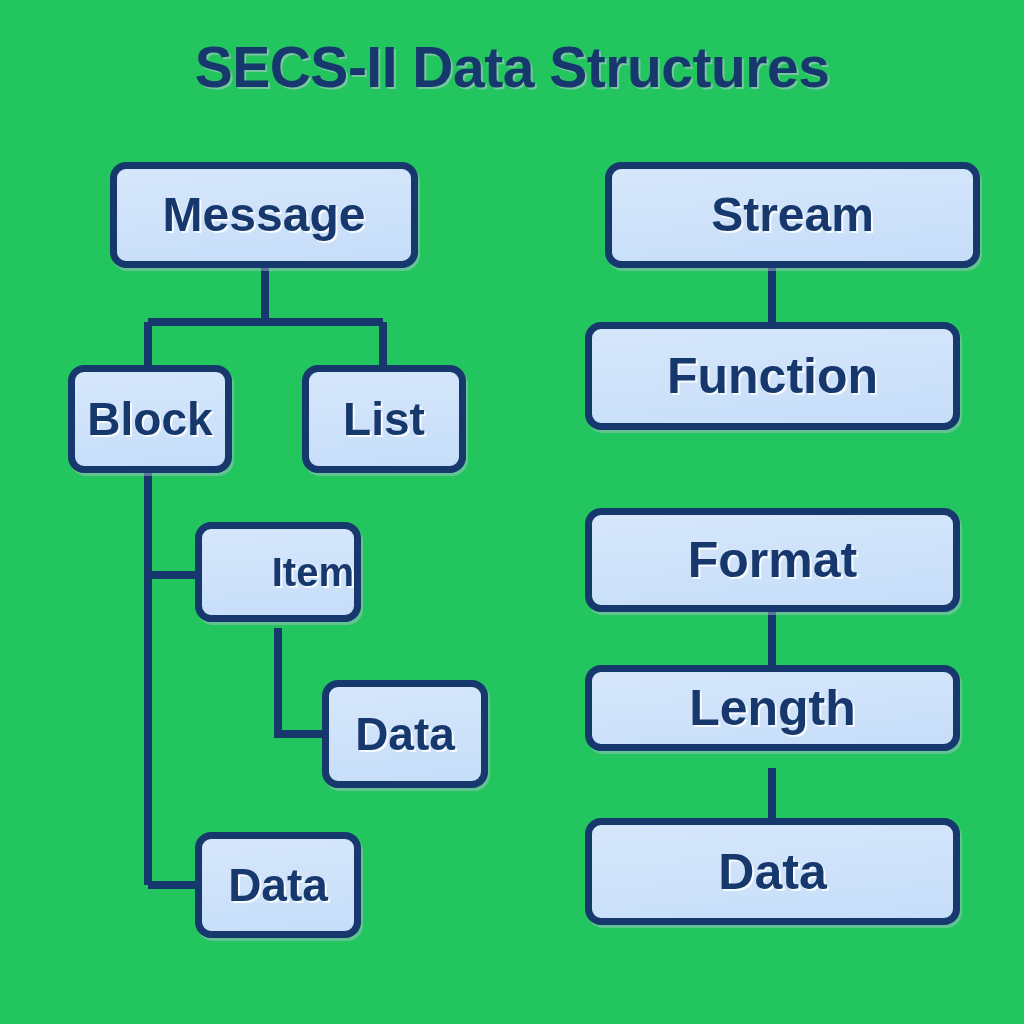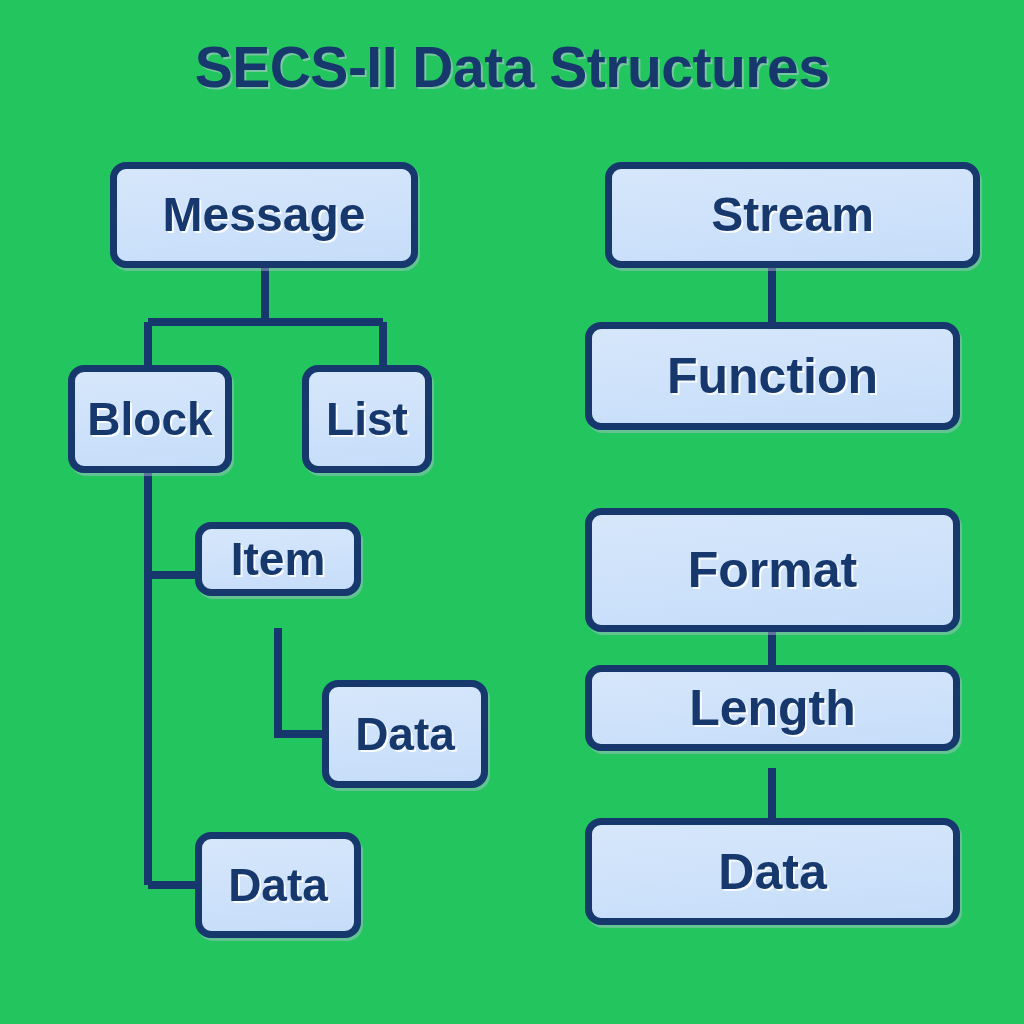--- a/index.html
+++ b/index.html
@@ -88,45 +88,45 @@
   </svg>
 
   <div class="node" style="left:68px; top:365px; width:164px; height:108px; font-size:46px;">
     <span class="lbl">Block</span>
   </div>
 
   <div class="node" style="left:110px; top:162px; width:308px; height:106px; font-size:48px;">
     <span class="lbl">Message</span>
   </div>
 
-  <div class="node" style="left:302px; top:365px; width:130px; height:108px; font-size:46px;">
+  <div class="node" style="left:302px; top:365px; width:164px; height:108px; font-size:46px;">
     <span class="lbl">List</span>
   </div>
 
-  <div class="node" style="left:195px; top:522px; width:166px; height:74px; font-size:46px;">
+  <div class="node" style="left:195px; top:522px; width:166px; height:100px; font-size:40px;justify-content:flex-end;">
     <span class="lbl">Item</span>
   </div>
 
   <div class="node" style="left:322px; top:680px; width:166px; height:108px; font-size:46px;">
     <span class="lbl">Data</span>
   </div>
 
   <div class="node" style="left:195px; top:832px; width:166px; height:106px; font-size:46px;">
     <span class="lbl">Data</span>
   </div>
 
   <div class="node" style="left:585px; top:162px; width:375px; height:106px; font-size:48px;margin-left:20px;">
     <span class="lbl">Stream</span>
   </div>
 
   <div class="node" style="left:585px; top:322px; width:375px; height:108px; font-size:50px;">
     <span class="lbl">Function</span>
   </div>
 
-  <div class="node" style="left:585px; top:508px; width:375px; height:124px; font-size:50px;">
+  <div class="node" style="left:585px; top:508px; width:375px; height:104px; font-size:50px;">
     <span class="lbl">Format</span>
   </div>
 
   <div class="node" style="left:585px; top:665px; width:375px; height:86px; font-size:50px;">
     <span class="lbl">Length</span>
   </div>
 
   <div class="node" style="left:585px; top:818px; width:375px; height:107px; font-size:50px;">
     <span class="lbl">Data</span>
   </div>

